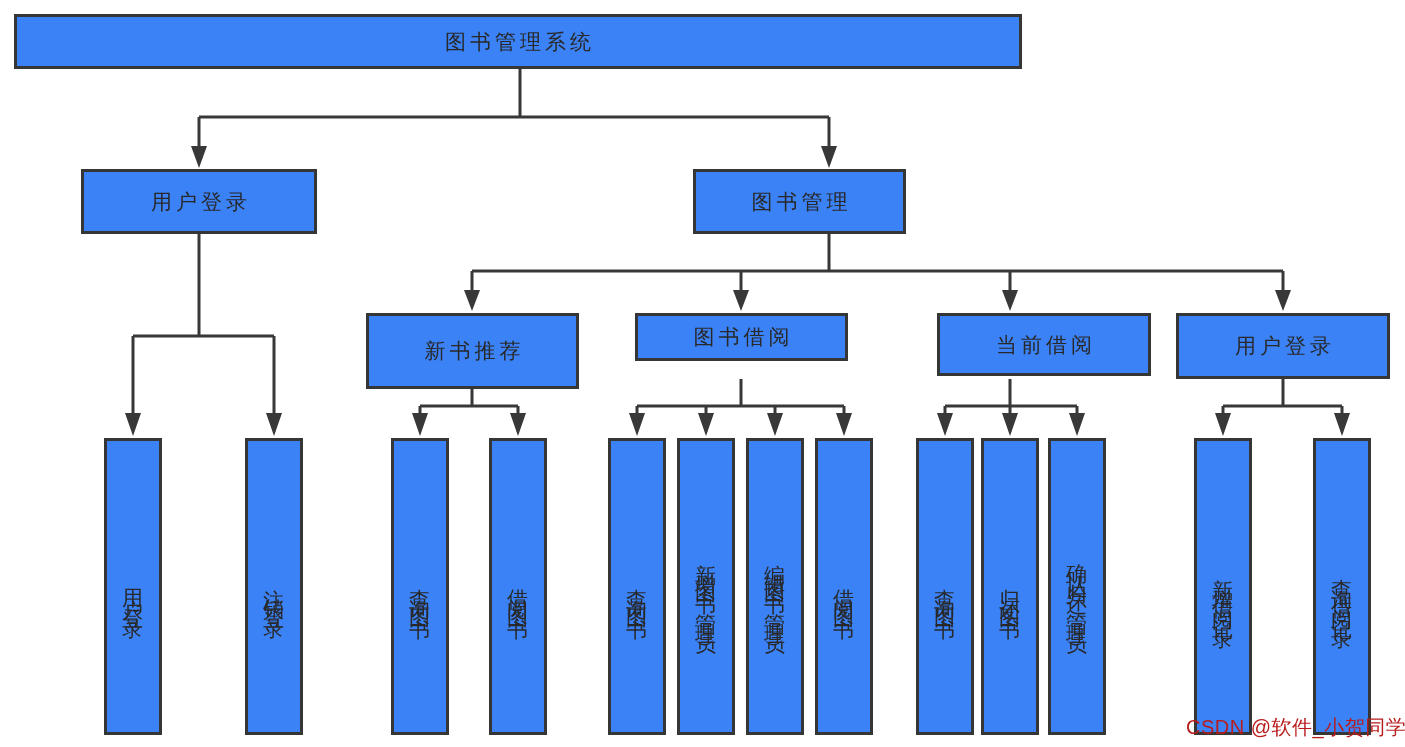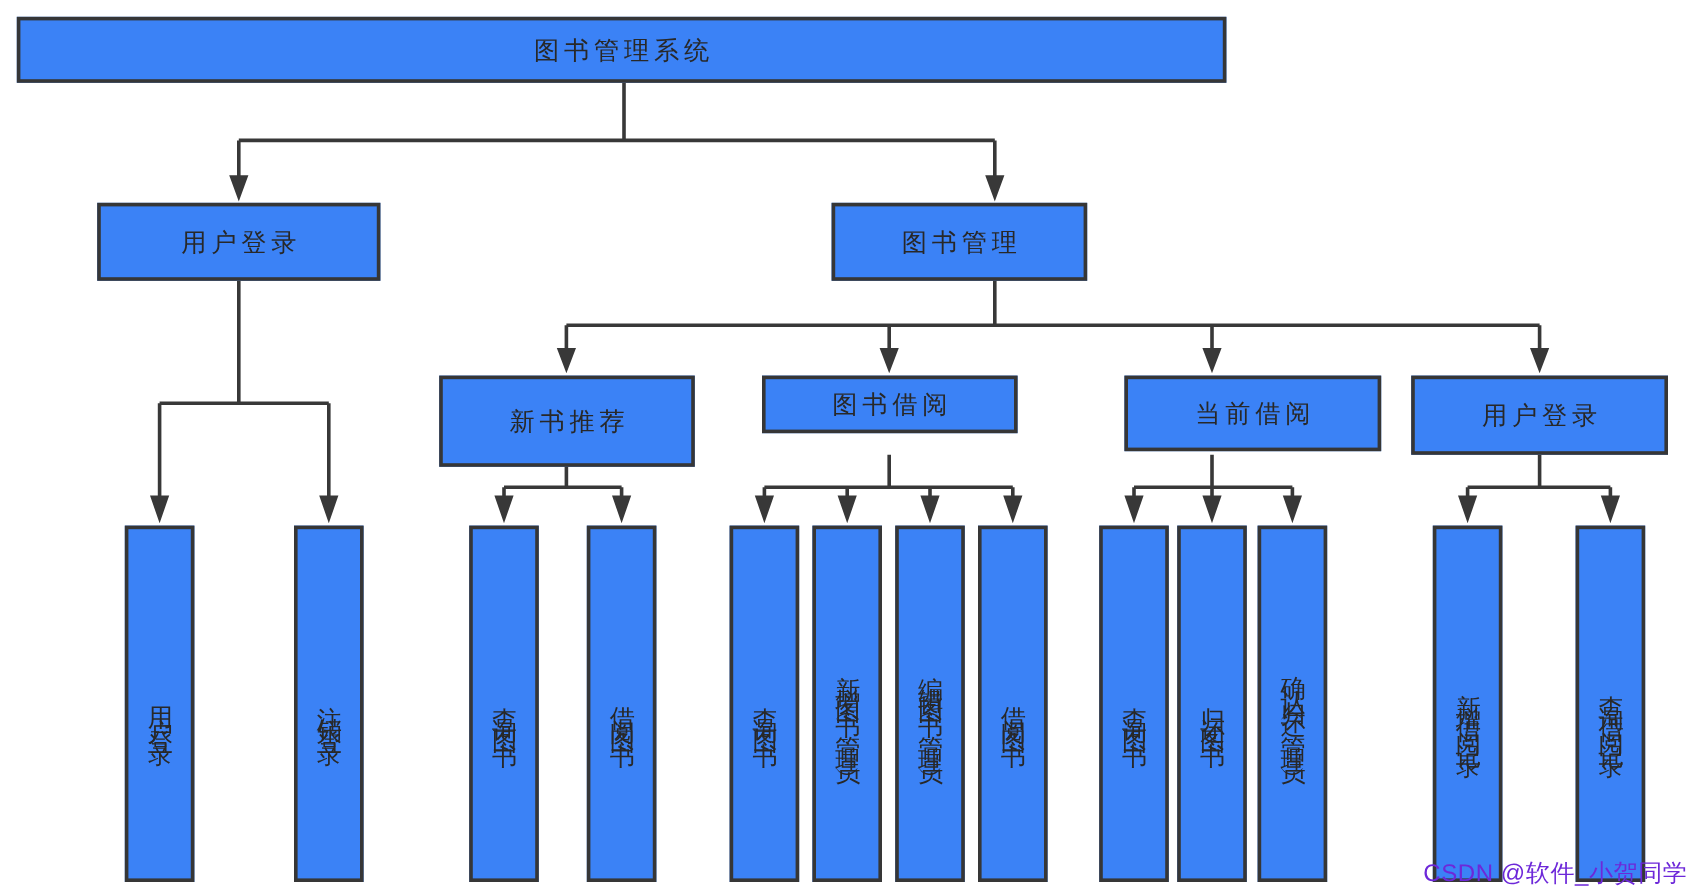--- a/index.html
+++ b/index.html
@@ -43,21 +43,21 @@
     letter-spacing: 10px;
     margin-bottom: -10px;
     white-space: nowrap;
   }
   .watermark {
     position: absolute;
     left: 1186px;
     top: 714px;
     font-size: 20px;
     letter-spacing: 0.5px;
-    color: #6d28d9;
+    color: #b91c1c;
     white-space: nowrap;
     z-index: 5;
   }
 </style>
 </head>
 <body>
 
 <div class="stage">
 
   <svg class="connectors" viewBox="0 0 1405 747">

